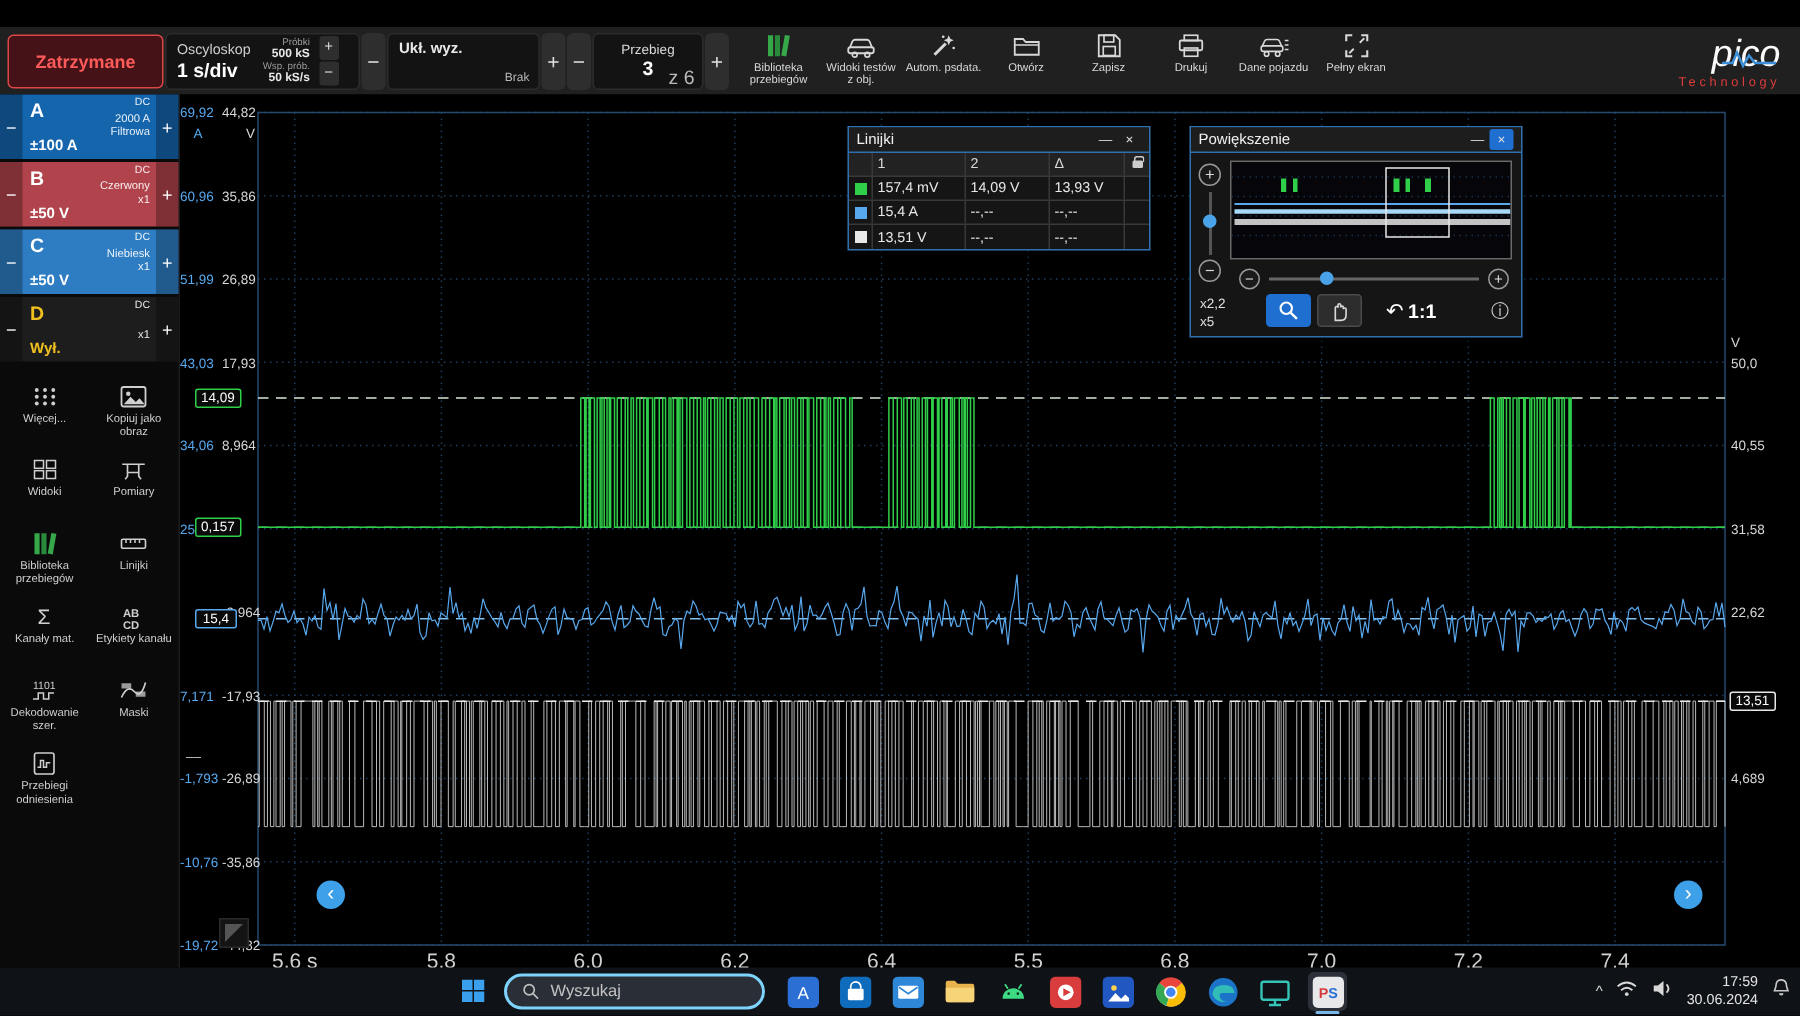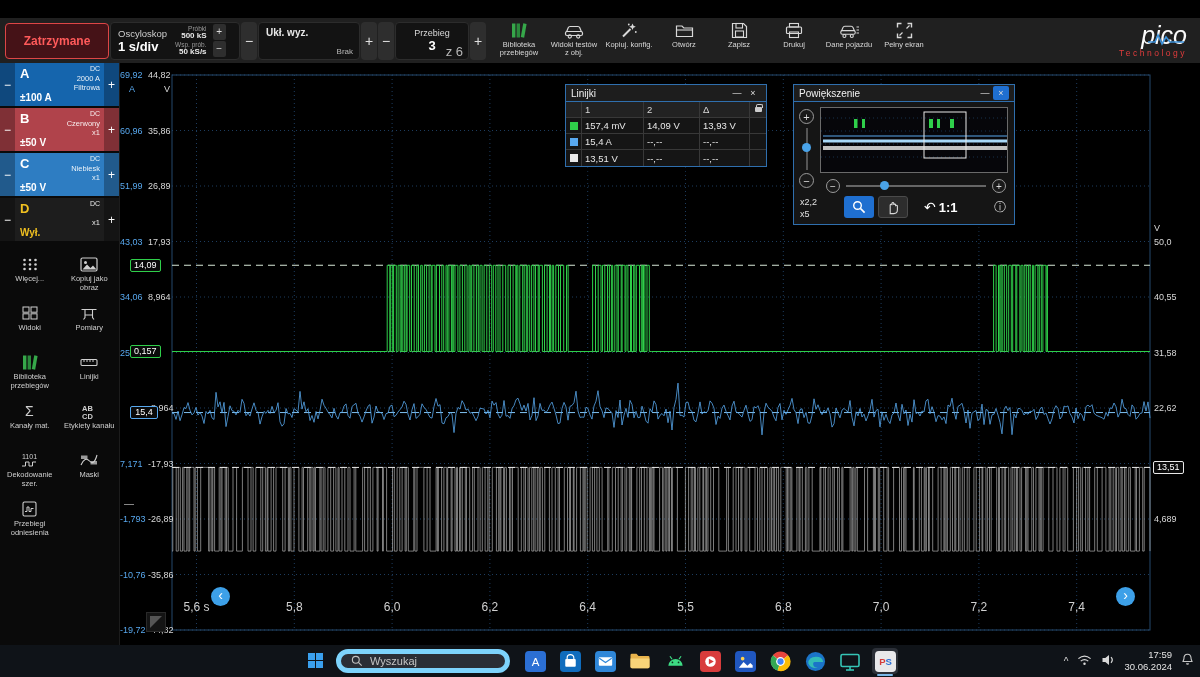--- a/index.html
+++ b/index.html
@@ -49,21 +49,21 @@
 .side-tool{display:flex;flex-direction:column;align-items:center;gap:2px;cursor:pointer;min-height:40px}
 .st-icon{height:18px;display:flex;align-items:center;justify-content:center}
 .st-label{font-size:7.5px;color:#cfcfcf;text-align:center;line-height:1.15;padding:0 2px}
 
 .plot{position:absolute;top:63px;left:120px;width:1080px;height:582px;background:#000}
 .wave{position:absolute;left:0;top:0}
 .al{position:absolute;font-size:9px;line-height:10px;text-align:right}
 .al.a{color:#58a8ee;width:15px;left:0}
 .al.v{color:#d8d8d8;width:22px;left:28px}
 .al.r{color:#d8d8d8;left:1034px;width:42px;text-align:left}
-.xl{position:absolute;top:537px;font-size:12px;color:#d0d0d0;transform:translateX(-50%)}
+.xl{position:absolute;top:569px;font-size:14px;color:#d0d0d0;transform:translateX(-50%)}
 .badge{position:absolute;height:13px;line-height:11px;font-size:9px;color:#fff;background:#0a0a0a;border:1px solid;border-radius:2px;padding:0 3px;text-align:center;min-width:28px}
 .nav-arrow{position:absolute;width:19px;height:19px;border-radius:50%;background:#3da0e8;color:#fff;font-size:14px;line-height:17px;text-align:center;cursor:pointer}
 .corner{position:absolute;left:26px;top:549px;width:20px;height:20px;background:#141414;border:1px solid #2a2a2a}
 .corner i{position:absolute;left:3px;top:3px;border-top:12px solid #555;border-right:12px solid transparent;display:block;width:0;height:0}
 .dmark{position:absolute;left:4px;top:437px;color:#cccccc;font-size:9px;line-height:8px}
 
 .fpanel{position:absolute;background:#151515;border:1px solid #2f6fae;box-shadow:0 3px 10px rgba(0,0,0,.65)}
 .fp-head{height:17px;display:flex;align-items:center;padding:0 5px;background:#1d1d1d;border-bottom:1px solid #2f6fae;font-size:10px;color:#f0f0f0}
 .fp-head .sp{flex:1}
 .fp-btn{width:16px;height:14px;border:0;background:none;color:#ddd;font-size:9px;line-height:1;cursor:pointer}
@@ -93,21 +93,21 @@
 .z-fx{position:absolute;left:6px;top:111px;font-size:9px;color:#e0e0e0;line-height:1.35}
 .z-mag{position:absolute;left:50px;top:111px;width:30px;height:22px;background:#1f6fd0;border:0;border-radius:3px;cursor:pointer;display:flex;align-items:center;justify-content:center}
 .z-hand{position:absolute;left:84px;top:111px;width:30px;height:22px;background:#2d2d2d;border:1px solid #4a4a4a;border-radius:3px;cursor:pointer;display:flex;align-items:center;justify-content:center}
 .z-reset{position:absolute;left:130px;top:111px;height:22px;display:flex;align-items:center;gap:3px;color:#fff;cursor:pointer}
 .z-undo{font-size:14px}
 .z-ratio{font-size:13px;font-weight:bold}
 .z-info{position:absolute;left:200px;top:114px;font-size:12px;color:#cfcfcf;cursor:pointer}
 
 .taskbar{position:absolute;left:0;right:0;bottom:0;height:32px;background:#0f1318}
 .tb-start{position:absolute;left:308px;top:8px;cursor:pointer}
-.tb-search{position:absolute;left:336px;top:4px;width:174px;height:24px;border-radius:12px;background:#2a2e36;border:5px solid #7dd3fc;display:flex;align-items:center;gap:7px;padding:0 10px;color:#c4c4c4;font-size:11px;cursor:text}
+.tb-search{position:absolute;left:336px;top:4px;width:174px;height:24px;border-radius:12px;background:#2a2e36;border:2px solid #7dd3fc;display:flex;align-items:center;gap:7px;padding:0 10px;color:#c4c4c4;font-size:11px;cursor:text}
 .tb-apps{position:absolute;left:522px;top:3px;display:flex;gap:9px}
 .tb-app{width:26px;height:26px;display:flex;align-items:center;justify-content:center;position:relative;cursor:pointer;border-radius:4px}
 .tb-app.active{background:#2c3038}
 .tb-app.active:after{content:"";position:absolute;bottom:-2px;left:5px;width:16px;height:2px;border-radius:2px;background:#7ab8e8}
 .tray{position:absolute;right:6px;top:0;height:32px;display:flex;align-items:center;gap:9px}
 .tray-chevron{color:#d8d8d8;font-size:10px;cursor:pointer}
 .tb-clock{text-align:right;font-size:9.5px;color:#e4e4e4;line-height:1.3}
 </style>
 </head>
 <body>
@@ -176,21 +176,21 @@
         </button>
         <button class="tool-btn">
           <span class="ticon">
             <svg width="18" height="17" viewBox="0 0 18 17">
               <line x1="3" y1="14.5" x2="10.5" y2="7" stroke="#d8d8d8" stroke-width="2"></line>
               <path d="M12.5 1.5 l1 2.3 2.3 1 -2.3 1 -1 2.3 -1 -2.3 -2.3 -1 2.3 -1z" fill="#d8d8d8"></path>
               <circle cx="15.8" cy="10" r="0.9" fill="#d8d8d8"></circle>
               <circle cx="8.8" cy="2.5" r="0.9" fill="#d8d8d8"></circle>
             </svg>
           </span>
-          <span class="tlabel">Kopiuj. konfig.</span>
+          <span class="tlabel">Autom. psdata.</span>
         </button>
         <button class="tool-btn">
           <span class="ticon">
             <svg width="19" height="16" viewBox="0 0 19 16">
               <path d="M1.5 3 h5.5 l1.8 2 h8.7 v8.5 h-16z" fill="none" stroke="#d8d8d8" stroke-width="1.2"></path>
               <path d="M1.5 7 h16" stroke="#d8d8d8" stroke-width="1.1"></path>
             </svg>
           </span>
           <span class="tlabel">Otwórz</span>
         </button>

